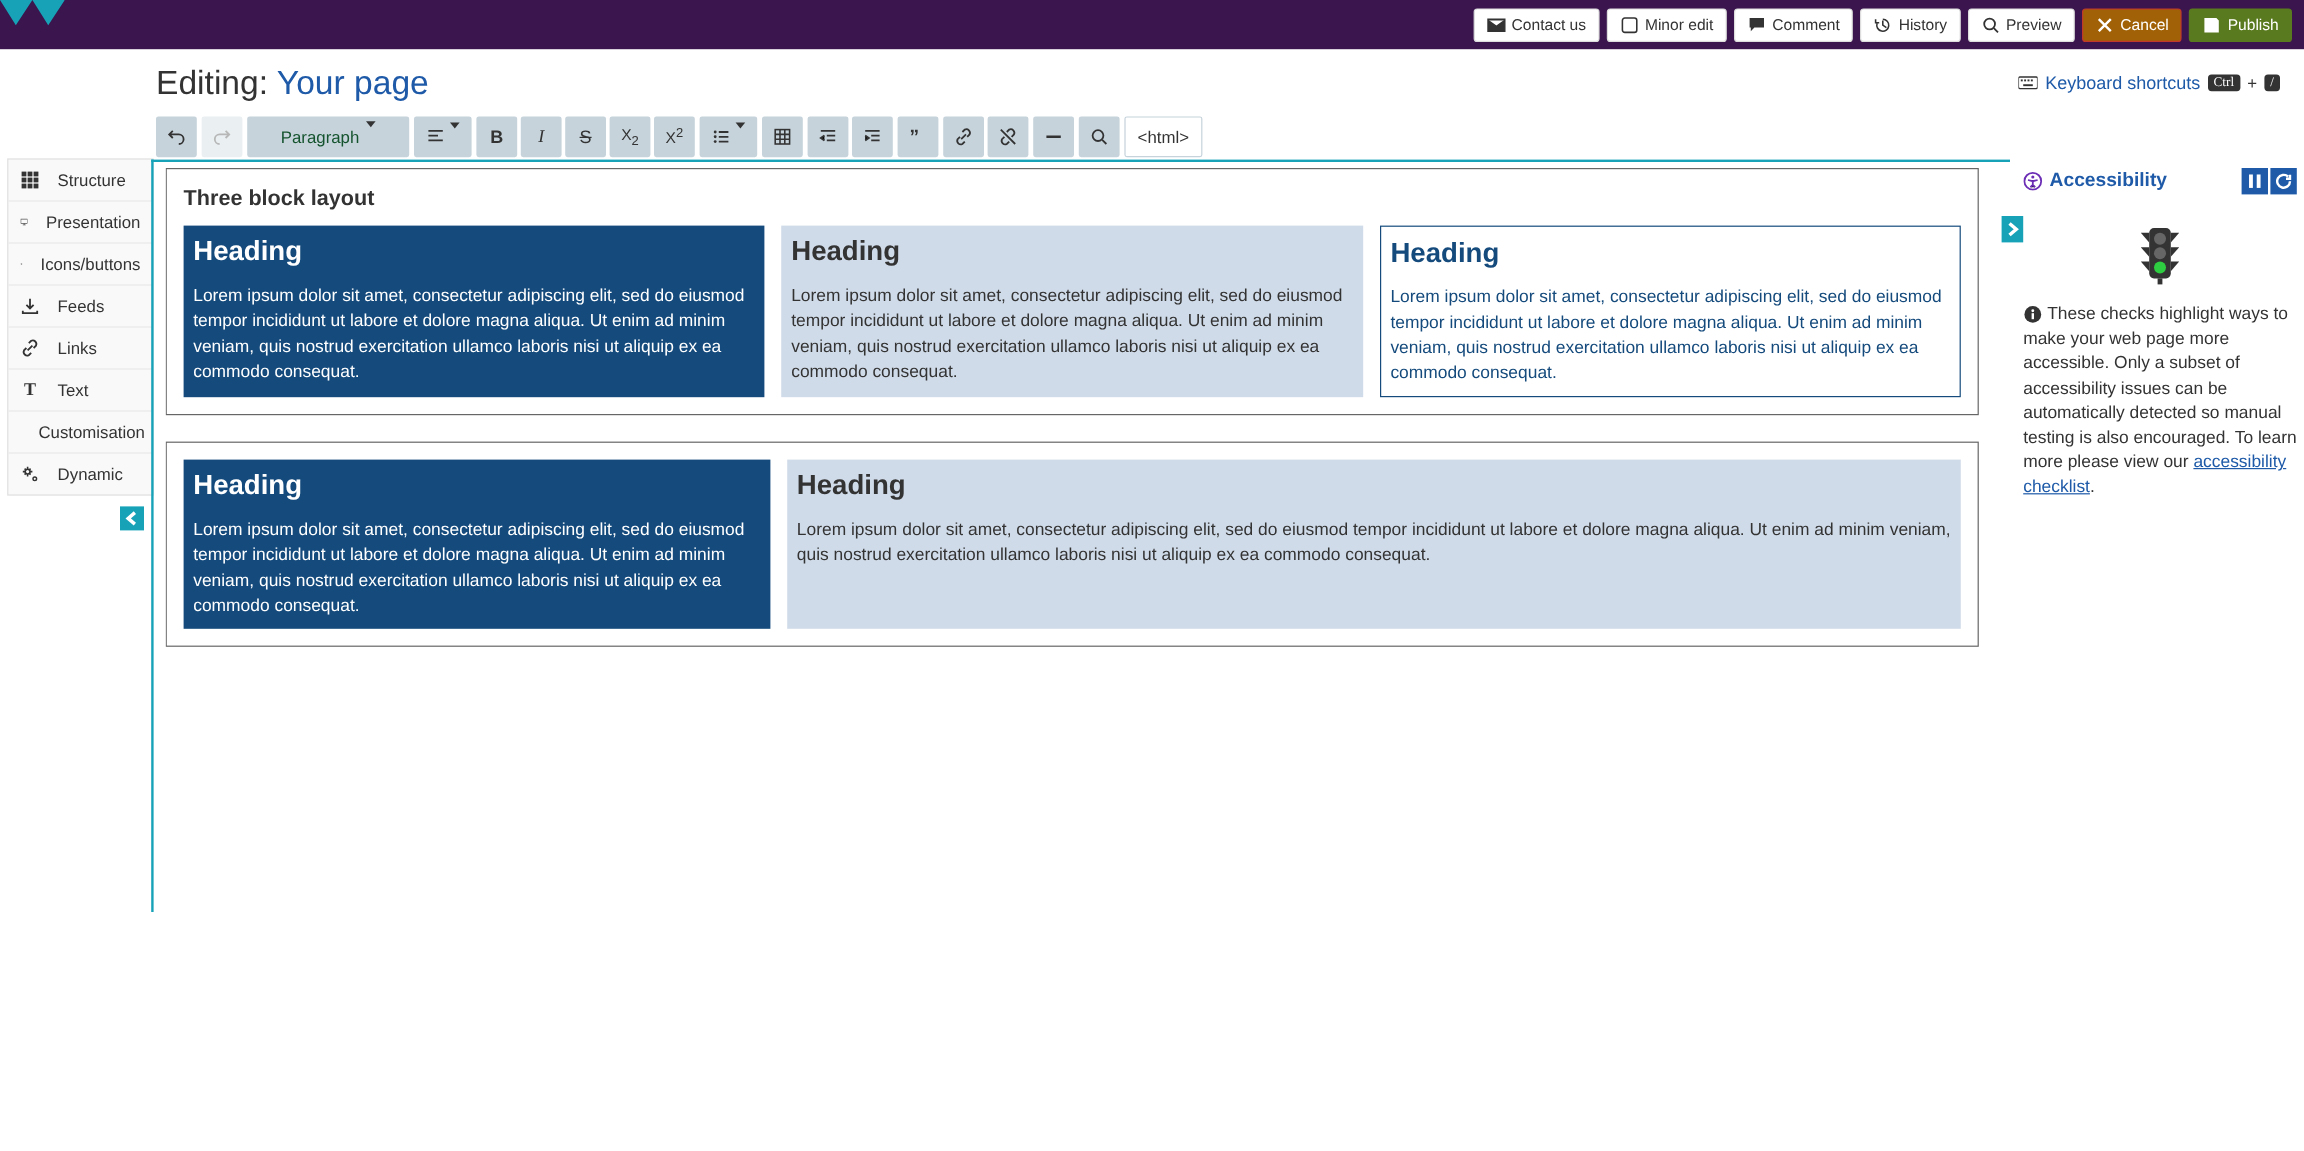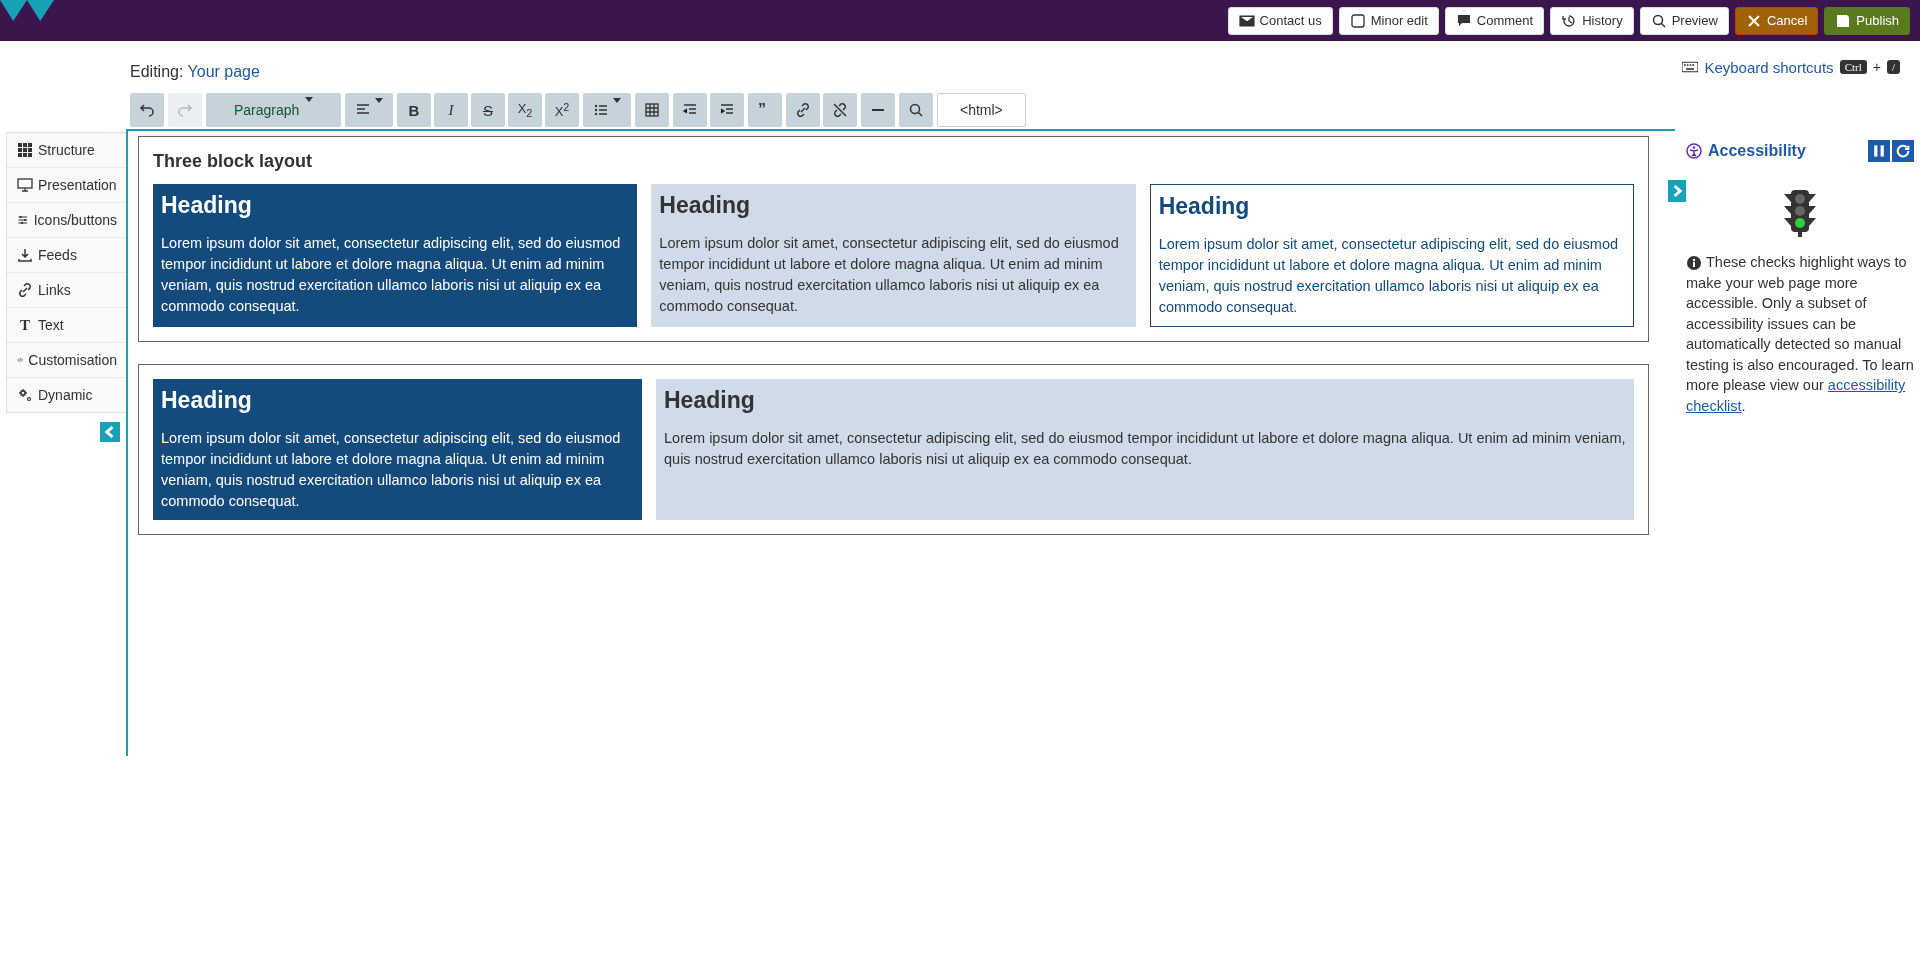--- a/index.html
+++ b/index.html
@@ -8,39 +8,39 @@
 
 .topbar { background: #3a154e; height: 41px; display: flex; align-items: center; justify-content: space-between; padding: 0 10px 0 0; }
 .logo { width: 54px; height: 41px; overflow: hidden; }
 .logo svg { display: block; }
 .top-actions { display: flex; gap: 6px; }
 .top-btn { background: #fff; border: 1px solid #ddd; border-radius: 3px; padding: 5px 10px; display: inline-flex; align-items: center; gap: 5px; font-size: 13px; cursor: pointer; color: #333; }
 .top-btn.red { background: #a16207; color: #fff; border-color: #c0392b; }
 .top-btn.green { background: #5a7a1f; color: #fff; border-color: #5a7a1f; }
 
 .page-header-row { display: flex; justify-content: space-between; align-items: center; padding: 12px 20px 12px 130px; }
-.page-title-wrap { font-size: 16px; color: #333; margin-top: 10px; }
+.page-title-wrap { font-size: 28px; color: #333; }
 .page-title-link { color: #1e5aa8; text-decoration: none; }
 .shortcuts { display: flex; align-items: center; gap: 6px; }
 .shortcuts a { color: #1e5aa8; text-decoration: none; font-size: 15px; }
 .kbd-badge { background: #333; color: #fff; padding: 1px 5px; border-radius: 3px; font-size: 11px; font-family: Liberation Serif, serif; }
 
 
 .toolbar { margin: 0 20px 0 130px; display: flex; align-items: center; gap: 4px; padding-bottom: 2px; }
 .tb-btn { background: #c6d3db; border: none; width: 34px; height: 34px; display: inline-flex; align-items: center; justify-content: center; cursor: pointer; color: #333; border-radius: 2px; }
 .tb-btn.disabled { opacity: .35; }
 .tb-select { background: #c6d3db; border: none; height: 34px; padding: 0 28px 0 28px; font-size: 14px; cursor: pointer; width: 135px; position: relative; border-radius: 2px; display: flex; align-items: center; justify-content: space-between; color: #14532d; }
 .tb-select-sm { width: 48px; padding: 0 6px; }
-.tb-html { background: transparent; border: 1px solid #c6d3db; height: 34px; padding: 0 22px; display: inline-flex; align-items: center; font-size: 14px; color: #333; border-radius: 2px; cursor: pointer; }
+.tb-html { background: transparent; border: 1px solid #c6d3db; height: 34px; padding: 0 10px; display: inline-flex; align-items: center; font-size: 14px; color: #333; border-radius: 2px; cursor: pointer; }
 .tb-group { display: inline-flex; gap: 3px; }
 .chev-down::after { content: ""; border-left: 4px solid transparent; border-right: 4px solid transparent; border-top: 5px solid #333; margin-left: 4px; }
 
 
 .sidebar-left { position: absolute; left: 6px; top: 132px; width: 122px; border: 1px solid #e0e0e0; background: #f9f9f9; }
-.sidebar-item { display: flex; align-items: center; gap: 5px; padding: 9px 10px; border-bottom: 1px solid #e8e8e8; font-size: 14px; color: #333; cursor: pointer; }
+.sidebar-item { display: flex; align-items: center; gap: 15px; padding: 9px 10px; border-bottom: 1px solid #e8e8e8; font-size: 14px; color: #333; cursor: pointer; }
 .sidebar-item:last-child { border-bottom: none; }
 .sidebar-collapse { position: absolute; left: 100px; top: 422px; width: 20px; height: 20px; background: #17a2b8; color: #fff; display: flex; align-items: center; justify-content: center; cursor: pointer; }
 
 
 .main-wrap { margin: 0 245px 0 126px; border-top: 2px solid #17a2b8; border-left: 2px solid #17a2b8; padding: 0; position: relative; }
 .editor-scroll { margin: 5px 0 0 10px; padding-right: 26px; height: 620px; overflow-y: auto; position: relative; }
 .editor-scroll::-webkit-scrollbar { width: 12px; }
 .editor-scroll::-webkit-scrollbar-track { background: #f0f0f0; }
 .editor-scroll::-webkit-scrollbar-thumb { background: #bbb; border-radius: 6px; }
 

